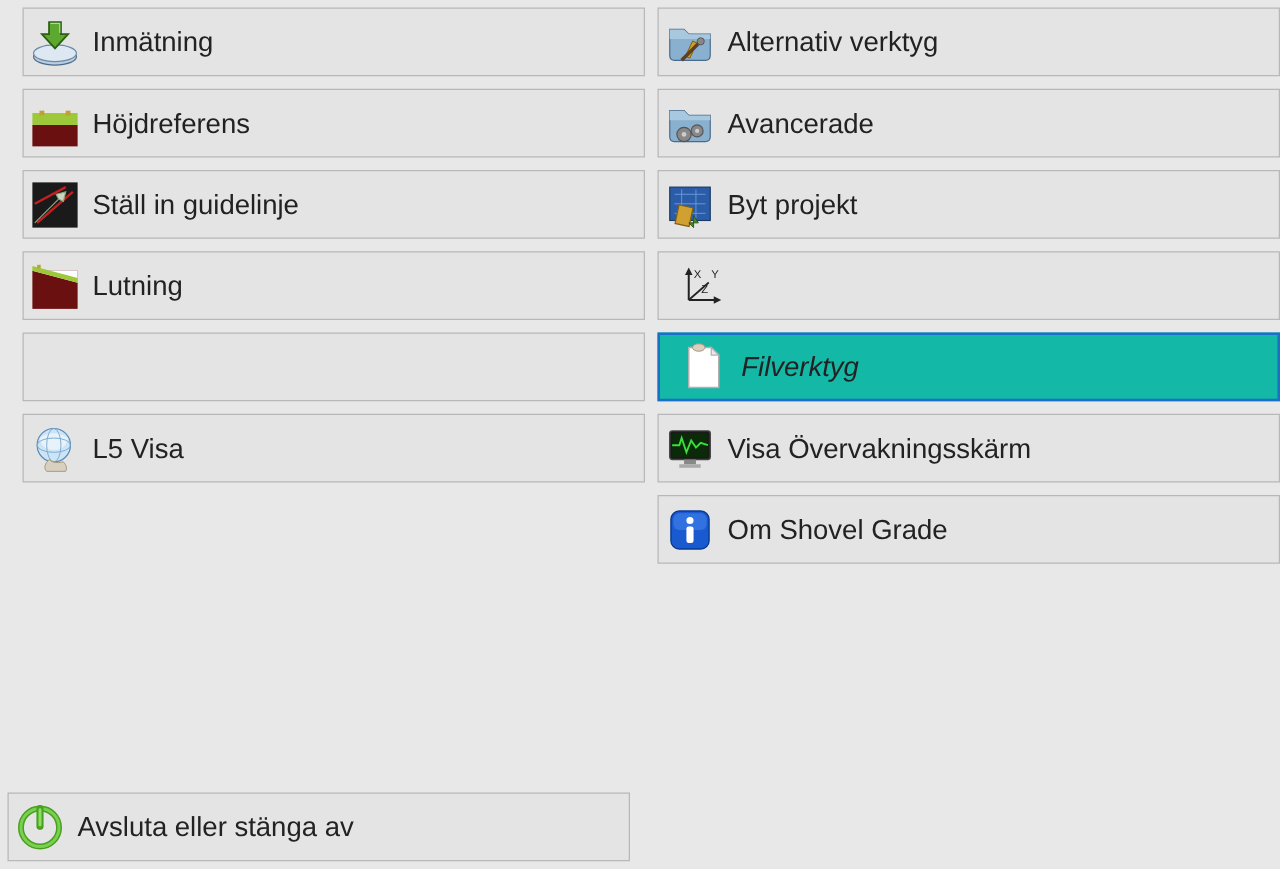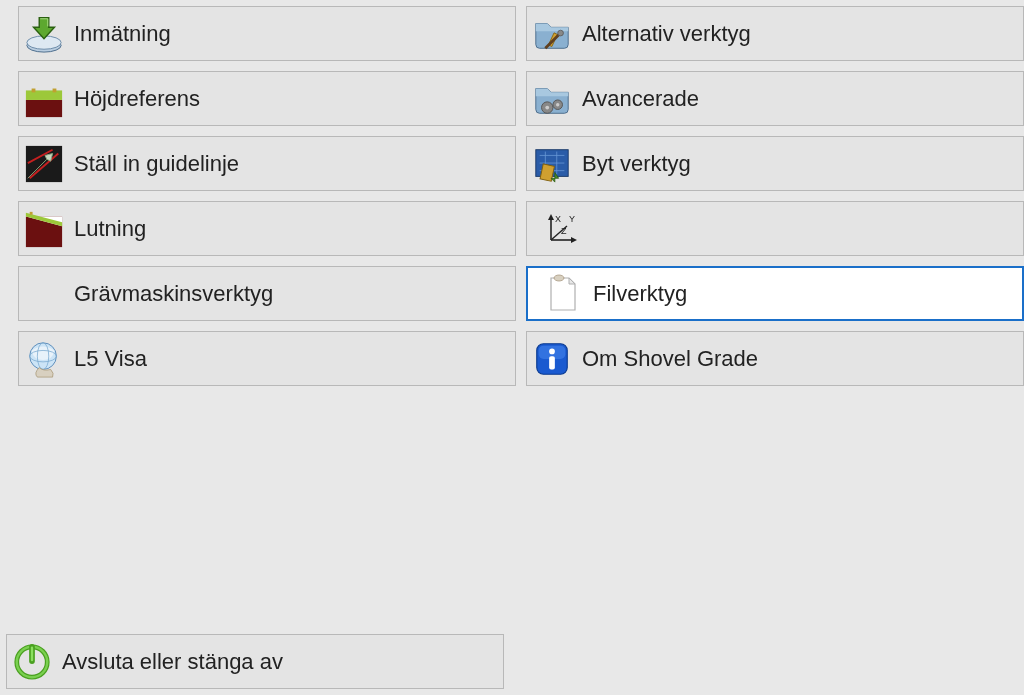--- a/index.html
+++ b/index.html
@@ -31,21 +31,22 @@
       background: #e4e4e4;
       border: 1px solid #b8b8b8;
       display: flex;
       align-items: center;
       padding-left: 5px;
       cursor: pointer;
       user-select: none;
     }
     .menu-item.selected {
       border: 2px solid #1a6fc9;
-      background: #ffffff;
+      background: #14b8a6;
+      font-style: italic;
     }
     .menu-item .icon {
       width: 40px;
       height: 40px;
       margin-right: 10px;
       flex-shrink: 0;
       display: flex;
       align-items: center;
       justify-content: center;
     }
@@ -123,21 +124,20 @@
           <polygon points="2,8 40,18 40,8" fill="#fff"></polygon>
           <polygon points="2,8 40,18 40,14 2,4" fill="#9cc83a"></polygon>
           <rect x="6" y="3" width="3" height="3" fill="#c0a030"></rect>
         </svg>
       </div>
       <span class="label">Lutning</span>
     </div>
 
     <div class="menu-item no-icon">
       <div class="icon-spacer"></div>
-      <span class="label">Grävmaskinsverktyg</span>
     </div>
 
     <div class="menu-item">
       <div class="icon">
         <svg width="42" height="42" viewBox="0 0 42 42">
           <circle cx="20" cy="18" r="14" fill="#cce4f6" stroke="#5a8ab8" stroke-width="1"></circle>
           <path d="M8 12 Q20 4 32 12 Q30 22 20 22 Q10 22 8 12" fill="#e8f2fa"></path>
           <ellipse cx="20" cy="18" rx="14" ry="6" fill="none" stroke="#7aaad0" stroke-width="0.8"></ellipse>
           <ellipse cx="20" cy="18" rx="6" ry="14" fill="none" stroke="#7aaad0" stroke-width="0.8"></ellipse>
           <path d="M16 30 Q20 34 28 32 Q32 36 30 40 L14 40 Q10 36 16 30" fill="#d8d0c0" stroke="#a89878" stroke-width="0.8"></path>
@@ -183,21 +183,21 @@
           <rect x="4" y="6" width="34" height="28" fill="#2a5ca8" stroke="#1a3a68" stroke-width="1"></rect>
           <line x1="8" y1="12" x2="34" y2="12" stroke="#6a9ad8" stroke-width="0.8"></line>
           <line x1="8" y1="20" x2="34" y2="20" stroke="#6a9ad8" stroke-width="0.8"></line>
           <line x1="8" y1="28" x2="34" y2="28" stroke="#6a9ad8" stroke-width="0.8"></line>
           <line x1="14" y1="8" x2="14" y2="32" stroke="#6a9ad8" stroke-width="0.8"></line>
           <line x1="26" y1="8" x2="26" y2="32" stroke="#6a9ad8" stroke-width="0.8"></line>
           <rect x="10" y="22" width="12" height="16" fill="#d0a030" stroke="#806010" stroke-width="1" transform="rotate(12 16 30)"></rect>
           <path d="M24 30 L24 40 L20 36 L28 36 Z" fill="#4a8a2a" stroke="#2a5a10" stroke-width="0.8"></path>
         </svg>
       </div>
-      <span class="label">Byt verktyg</span>
+      <span class="label">Byt projekt</span>
     </div>
 
     <div class="menu-item">
       <div class="icon pad-left">
         <svg width="34" height="34" viewBox="0 0 34 34">
           <line x1="6" y1="28" x2="6" y2="4" stroke="#222" stroke-width="1.6"></line>
           <line x1="6" y1="28" x2="30" y2="28" stroke="#222" stroke-width="1.6"></line>
           <polygon points="6,2 3,8 9,8" fill="#222"></polygon>
           <polygon points="32,28 26,25 26,31" fill="#222"></polygon>
           <line x1="6" y1="28" x2="22" y2="14" stroke="#222" stroke-width="1.4"></line>
@@ -213,20 +213,32 @@
         <svg width="34" height="40" viewBox="0 0 34 40">
           <path d="M5 4 L23 4 L29 10 L29 36 L5 36 Z" fill="#fff" stroke="#b0b0b0" stroke-width="1.2"></path>
           <path d="M23 4 L23 10 L29 10 Z" fill="#e8e8e8" stroke="#b0b0b0" stroke-width="1"></path>
           <ellipse cx="13" cy="4" rx="5" ry="3" fill="#d8d0c0" stroke="#a89880" stroke-width="0.8"></ellipse>
         </svg>
       </div>
       <span class="label">Filverktyg</span>
     </div>
 
 
+    <div class="menu-item">
+      <div class="icon">
+        <svg width="42" height="42" viewBox="0 0 42 42">
+          <rect x="4" y="6" width="34" height="24" rx="2" fill="#1a1a1a" stroke="#444" stroke-width="1.2"></rect>
+          <rect x="6" y="8" width="30" height="20" fill="#0a2a0a"></rect>
+          <polyline points="6,18 12,18 14,12 18,24 22,14 26,20 30,16 36,18" fill="none" stroke="#3ae03a" stroke-width="1.6"></polyline>
+          <rect x="16" y="30" width="10" height="4" fill="#888"></rect>
+          <rect x="12" y="34" width="18" height="3" fill="#aaa"></rect>
+        </svg>
+      </div>
+      <span class="label">Visa Övervakningsskärm</span>
+    </div>
 
     <div class="menu-item">
       <div class="icon">
         <svg width="42" height="42" viewBox="0 0 42 42">
           <rect x="5" y="5" width="32" height="32" rx="7" fill="#1a5ad0" stroke="#0a3a90" stroke-width="1.2"></rect>
           <rect x="7" y="7" width="28" height="14" rx="5" fill="#4a8af0" opacity="0.5"></rect>
           <circle cx="21" cy="13" r="3" fill="#fff"></circle>
           <rect x="18" y="18" width="6" height="14" rx="2" fill="#fff"></rect>
         </svg>
       </div>

